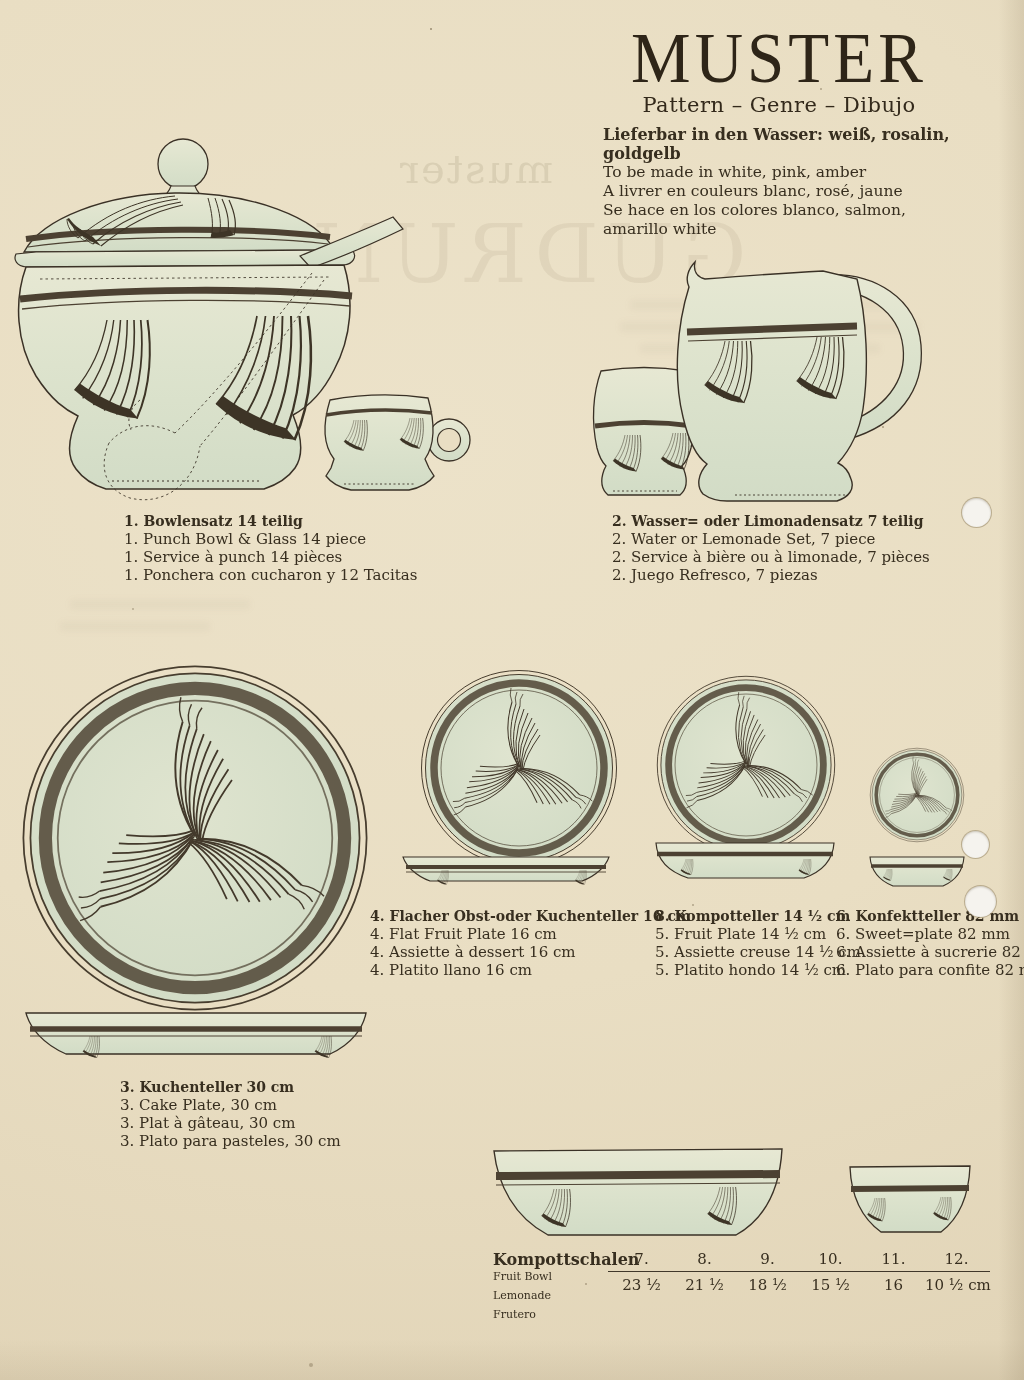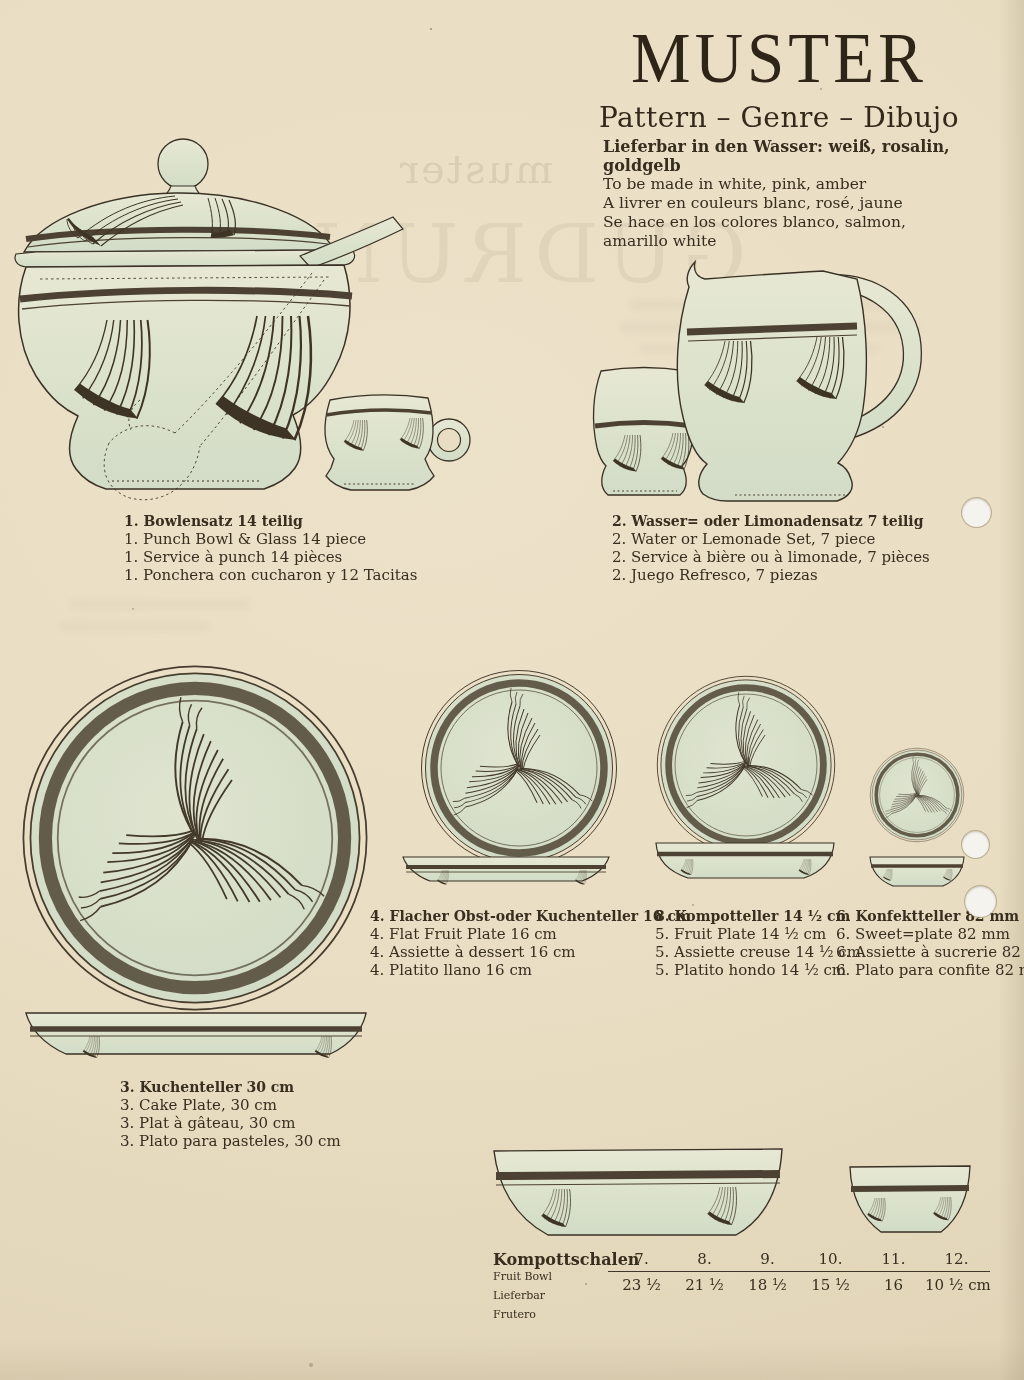--- a/index.html
+++ b/index.html
@@ -13,21 +13,21 @@
       radial-gradient(1300px 1000px at 42% 32%, #ece2c9 0%, #e9dec3 55%, #e2d5b8 100%);
   }
   .abs{position:absolute;}
   
   .hdr{left:598px;top:22px;width:362px;text-align:center;}
   .hdr-title{
     font-family:"Liberation Serif","DejaVu Serif",serif;
     font-size:67px;line-height:66px;font-weight:400;color:#2e2518;
     letter-spacing:4px;transform:scaleY(1.08);transform-origin:top center;white-space:nowrap;
   }
-  .hdr-sub{font-size:28px;line-height:27px;color:#33291b;letter-spacing:.5px;margin-top:16px;}
+  .hdr-sub{font-size:21px;line-height:27px;color:#33291b;letter-spacing:.5px;margin-top:4px;}
   .hdr-colors{text-align:left;margin-top:6px;padding-left:5px;}
   .hdr-colors .b{font-weight:bold;font-size:16px;line-height:19px;}
   .hdr-colors .n{font-size:15.5px;line-height:19px;}
   
   .cap{line-height:18px;}
   .cap .t{font-weight:bold;font-size:14px;white-space:nowrap;}
   .cap .l{font-size:15px;white-space:nowrap;}
   
   .st-label-1{font-weight:bold;font-size:16px;white-space:nowrap;}
   .st-label{font-size:11px;white-space:nowrap;text-align:center;}
@@ -298,21 +298,21 @@
   <svg class="abs" style="left:845px;top:1160px;" width="130" height="85" viewBox="0 0 130 85">
     <path d="M5,7 L125,6 C124,32 117,56 96,72 L36,72 C14,56 6,32 5,7 Z" fill="url(#glass)" stroke="#3a3126" stroke-width="1.3"></path>
     <path d="M6,29 L124,28" fill="none" stroke="#4c4132" stroke-width="6"></path>
     <use href="#plume" transform="translate(30,38) scale(0.32)"></use>
     <use href="#plume" transform="translate(96,37) scale(0.32)"></use>
   </svg>
 
   <div class="abs" style="left:493px;top:1250px;width:500px;">
     <div class="abs st-label-1" style="left:0;top:0;">Kompottschalen</div>
     <div class="abs st-label" style="left:0;top:20px;">Fruit Bowl</div>
-    <div class="abs st-label" style="left:0;top:39px;">Lieferbar</div>
+    <div class="abs st-label" style="left:0;top:39px;">Lemonade</div>
     <div class="abs st-label" style="left:0;top:58px;">Frutero</div>
 
     <div class="abs st-cols" style="left:117px;top:0;">
       <div class="st-cell">7.</div>
       <div class="st-cell">8.</div>
       <div class="st-cell">9.</div>
       <div class="st-cell">10.</div>
       <div class="st-cell">11.</div>
       <div class="st-cell">12.</div>
     </div>

